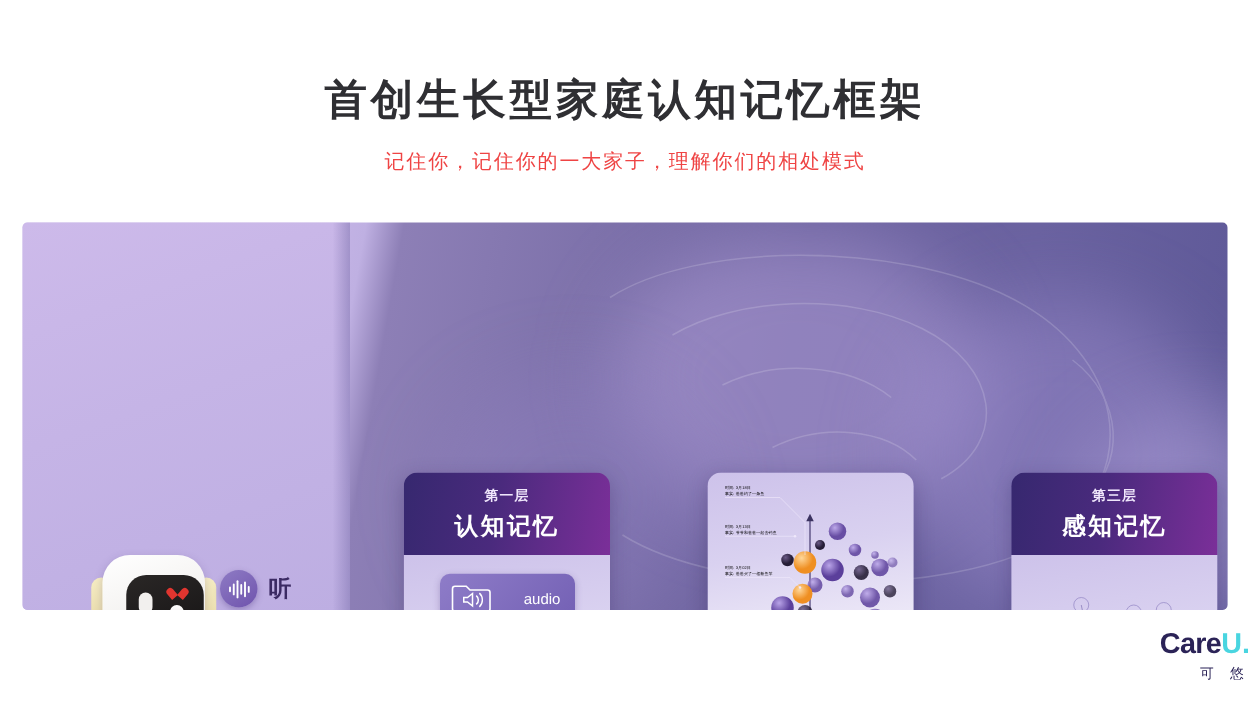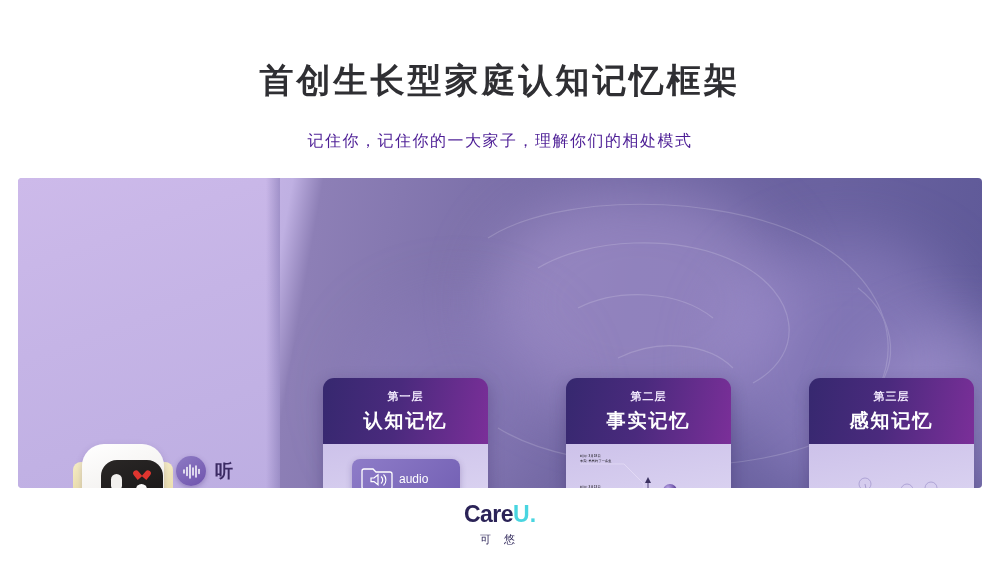--- a/index.html
+++ b/index.html
@@ -15,21 +15,21 @@
   .head{
     position:absolute;left:0;top:0;width:1000px;height:178px;
     display:flex;flex-direction:column;align-items:center;justify-content:flex-start;
     padding-top:62px;box-sizing:border-box;border-radius:12px;
   }
   .title{
     font-size:34px;font-weight:bold;color:#2f2f33;letter-spacing:3px;
     line-height:1.1;
   }
   .subtitle{
-    margin-top:32px;font-size:16px;color:#4c1d95;letter-spacing:1.5px;
+    margin-top:20px;font-size:16px;color:#ef4444;letter-spacing:1.5px;
   }
 
   
   .banner{
     position:absolute;left:18px;top:178px;width:964px;height:310px;
     border-radius:4px;overflow:hidden;
     background:linear-gradient(100deg,#c6b3e6 0%,#c9b6e8 22%,#bfb0e2 27%,
       #8d7fb6 30%,#7e72ab 45%,#6e64a0 62%,#6a62a0 80%,#5d5897 100%);
   }
   
@@ -102,35 +102,35 @@
     background:linear-gradient(170deg,#cdc2ea 0%,#d9d1f0 35%,#eeeaf8 70%,#f6f4fb 100%);
   }
 
   
   .tile{
     position:absolute;left:29px;width:108px;height:40px;border-radius:8px;
     background:linear-gradient(135deg,#8e7cc8,#7360b4);
     box-shadow:0 2px 6px rgba(70,45,120,.30);
     display:flex;align-items:center;
   }
-  .t1{top:15px;}
+  .t1{top:15px;gap:20px;}
   .tile .tico{width:40px;height:34px;margin-left:5px;flex:none;display:flex;align-items:center;justify-content:center;}
   .tile .tlb{font-size:12px;color:#ffffff;margin-left:2px;}
 
   
   .conn{position:absolute;top:306px;width:60px;height:56px;display:flex;align-items:center;}
   .conn1{left:478px;} .conn2{left:721px;}
 
   
   .plot{position:absolute;left:0;top:0;width:165px;height:182px;}
   .ann{position:absolute;font-size:3.2px;color:#f3eefb;line-height:1.55;white-space:nowrap;
        letter-spacing:.1px;}
 
   
-  .foot-logo{position:absolute;left:0;top:503px;width:1000px;text-align:center;}
+  .foot-logo{position:absolute;left:0;top:503px;width:1000px;text-align:right;}
   .foot-logo .cw{font-size:23px;} .foot-logo .cu{font-size:23px;}
   .foot-logo .cn{font-size:11px;letter-spacing:5px;margin-top:8px;}
 </style>
 </head>
 <body>
 
 <div class="head">
   <div class="title">首创生长型家庭认知记忆框架</div>
   <div class="subtitle">记住你，记住你的一大家子，理解你们的相处模式</div>
 </div>
@@ -212,24 +212,20 @@
 
     </div>
   </div>
 
   <div class="conn conn1">
     
     
   </div>
 
   <div class="card c2">
-    <div class="card-head">
-      <div class="ch-sub">第二层</div>
-      <div class="ch-title">事实记忆</div>
-    </div>
     <div class="card-body">
       <svg class="plot" viewBox="0 0 165 182">
         <defs>
           <radialGradient id="gp" cx="35%" cy="30%">
             <stop offset="0%" stop-color="#b9a4e8"></stop>
               <stop offset="100%" stop-color="#5b3f9b"></stop>
           </radialGradient>
           <radialGradient id="gd" cx="35%" cy="30%">
             <stop offset="0%" stop-color="#6a5a86"></stop>
               <stop offset="100%" stop-color="#251d36"></stop>

